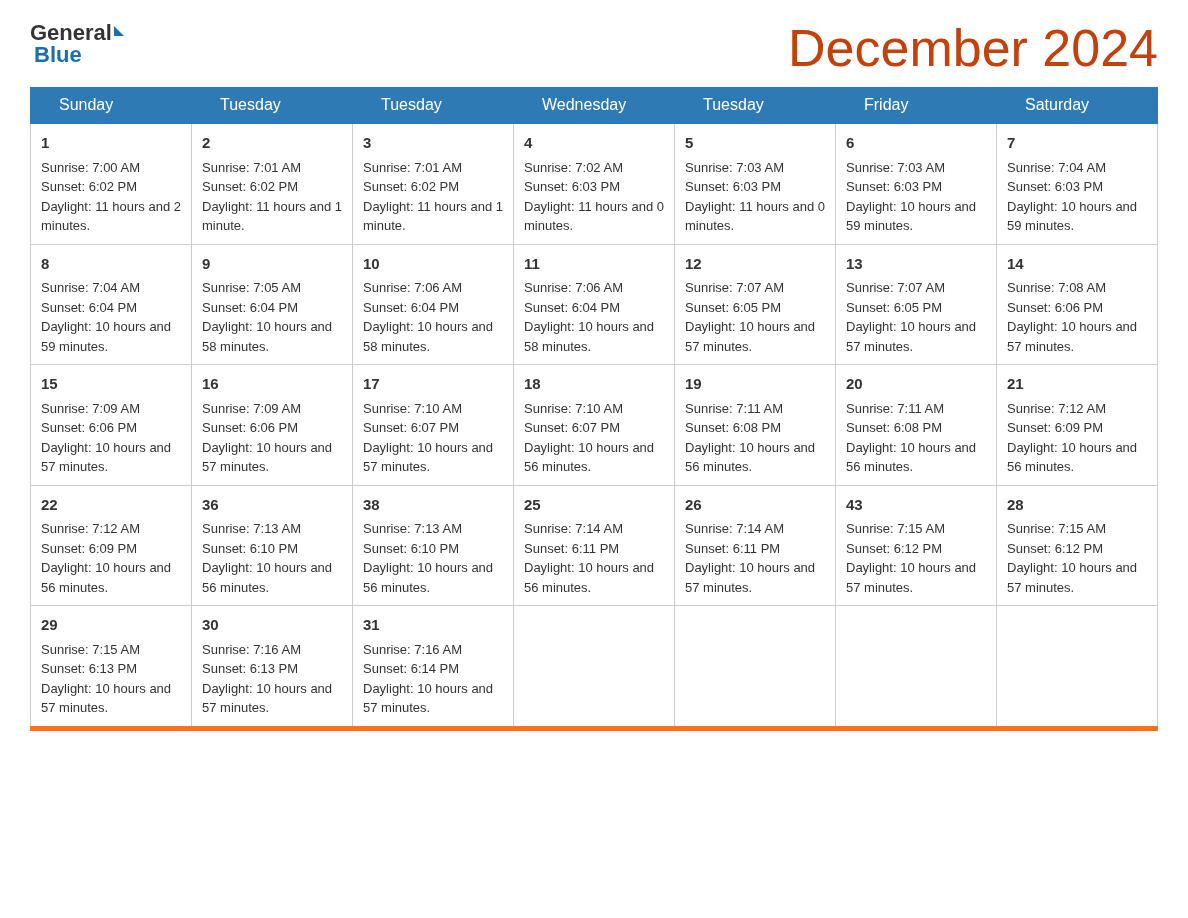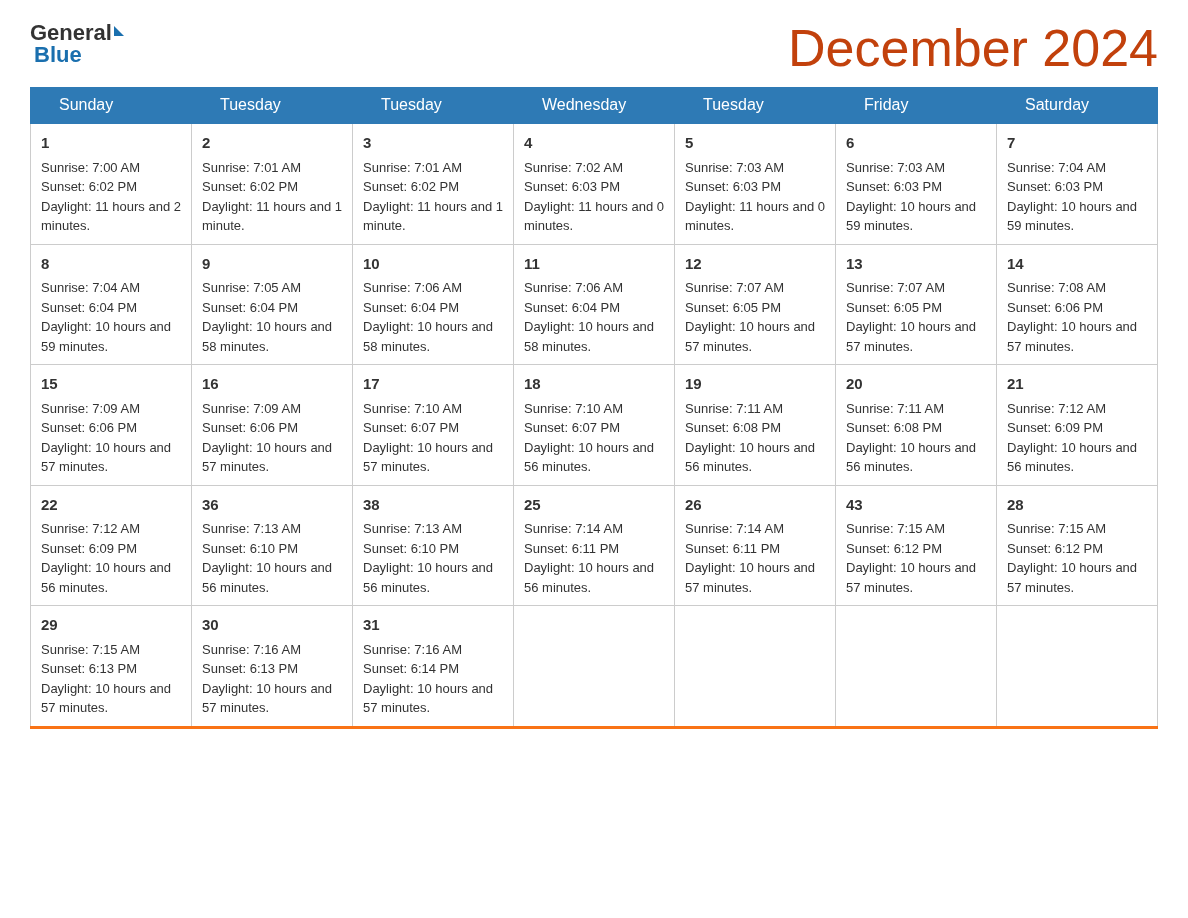--- a/index.html
+++ b/index.html
@@ -87,21 +87,21 @@
       font-size: 15px;
       font-weight: bold;
       display: block;
       margin-bottom: 3px;
     }
     .empty-cell {
       background: #fff;
       border: 1px solid #ccc;
     }
     tr:last-child td {
-      border-bottom: 3px solid #f97316;
+      border-bottom: 5px solid #f97316;
     }
     thead tr th:first-child { border-top-left-radius: 0; }
     .row-border-top td {
       border-top: 2px solid #2e7ab5;
     }
   </style>
 </head>
 <body>
 
 <div class="header-area">

